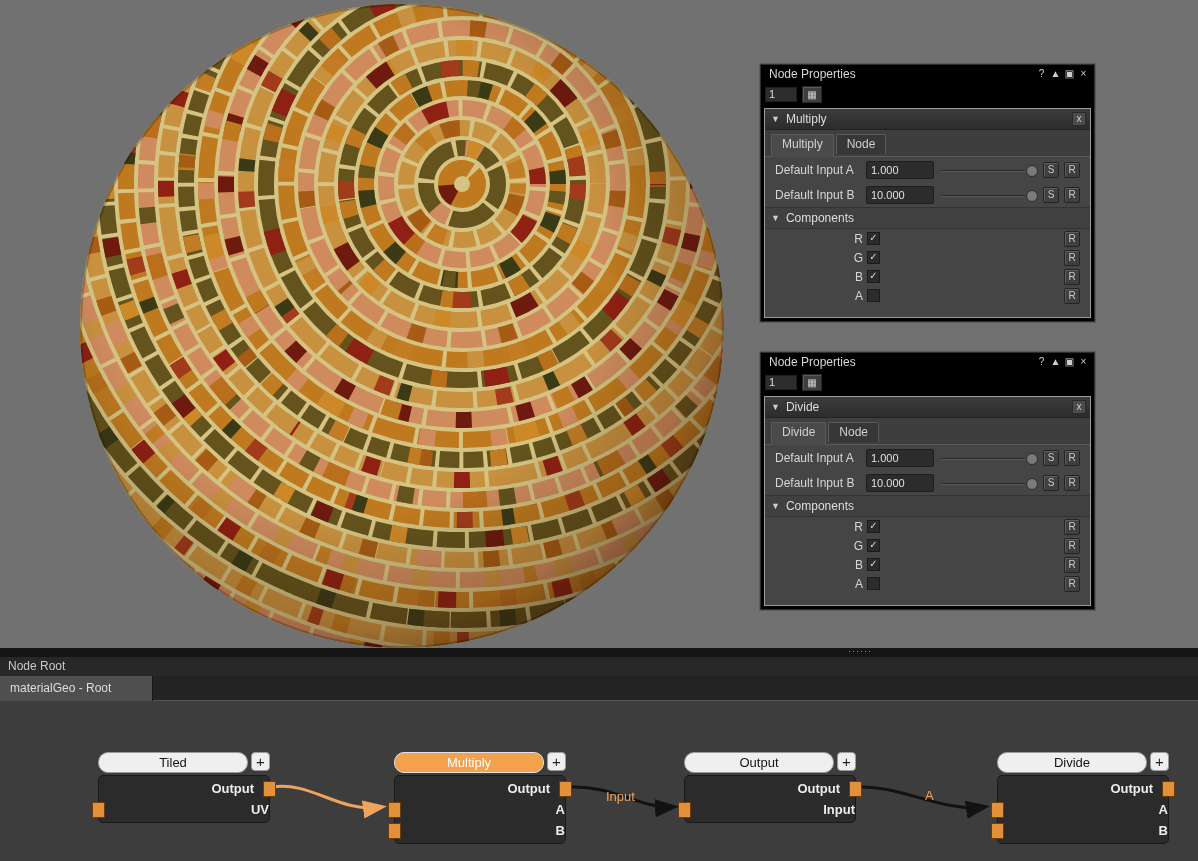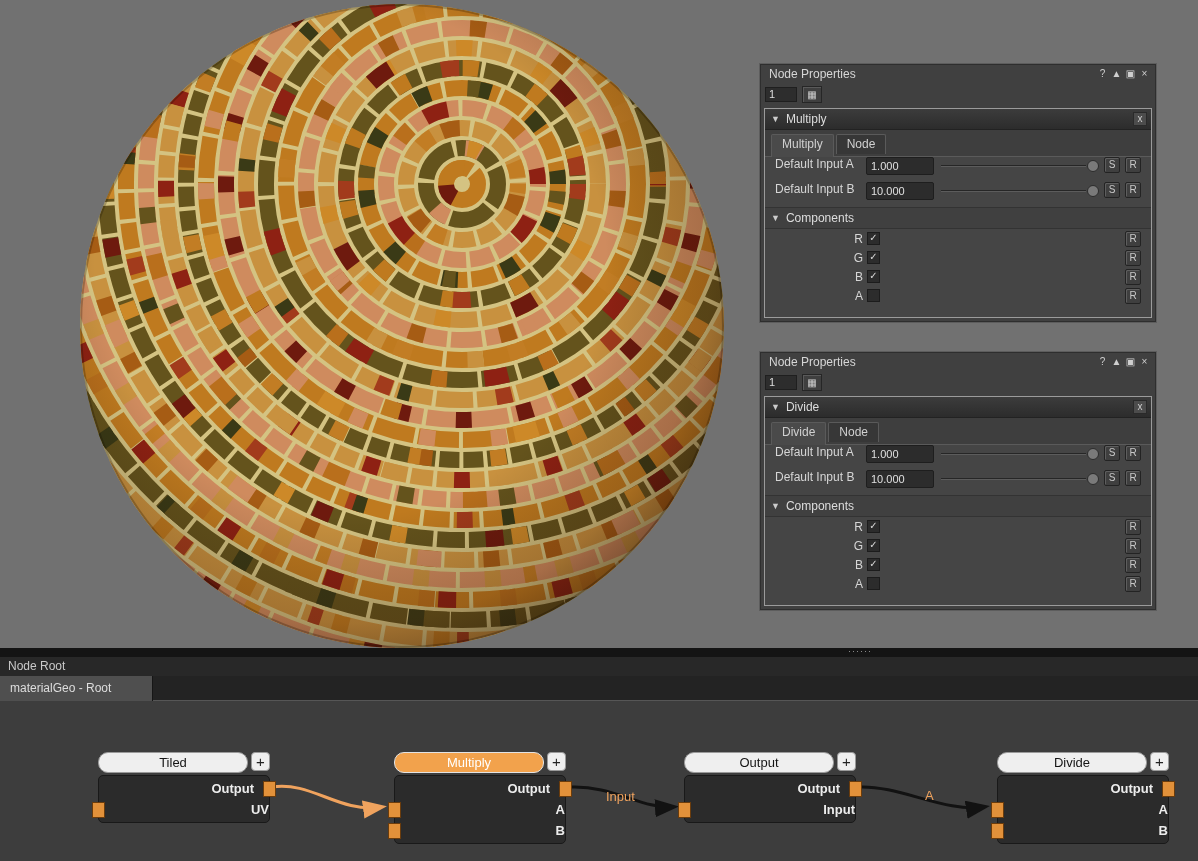--- a/index.html
+++ b/index.html
@@ -5,42 +5,42 @@
   html,body{margin:0;padding:0;}
   body{width:1198px;height:861px;position:relative;overflow:hidden;
        background:#6f6f6f;font-family:"Liberation Sans",sans-serif;}
   .stage{position:absolute;inset:0;}
 
   
   .viewport{position:absolute;left:0;top:0;width:1198px;height:648px;background:#717171;}
   .sphere-svg{position:absolute;left:72px;top:4px;}
 
   
-  .props-panel{position:absolute;left:760px;width:396px;height:258px;box-sizing:border-box;
-               background:#404040;border:1px solid #2e2e2e;outline:1px solid #5d5d5d;}
+  .props-panel{position:absolute;left:760px;width:335px;height:258px;box-sizing:border-box;
+               background:#000000;border:1px solid #2e2e2e;outline:1px solid #5d5d5d;}
   .panel-titlebar{height:17px;display:flex;align-items:center;padding:0 4px 0 8px;color:#d6d6d6;font-size:12px;}
   .tb-title{flex:1;}
   .tb-icons{display:flex;gap:1px;color:#cfcfcf;font-size:10px;}
   .tb-icon{width:13px;text-align:center;}
   .index-row{display:flex;align-items:center;gap:5px;padding:2px 4px;height:20px;}
   .index-input{width:24px;height:13px;background:#2d2d2d;border:1px solid #1f1f1f;color:#ddd;font-size:11px;padding:0 3px;}
   .index-btn{width:20px;height:17px;background:#3f3f3f;border:1px solid #262626;box-shadow:inset 1px 1px 0 #5a5a5a;
              color:#cfcfcf;font-size:10px;line-height:15px;text-align:center;padding:0;}
   .subpanel{margin:2px 3px 0 3px;border:1px solid #9b9b9b;background:#454545;padding-bottom:12px;}
   .subpanel-header{height:20px;background:linear-gradient(#3c3c3c,#2c2c2c);border-bottom:1px solid #222;
                    display:flex;align-items:center;padding:0 4px 0 6px;color:#dddddd;font-size:12px;gap:6px;}
   .arrow{font-size:9px;color:#cccccc;}
   .subpanel-close{margin-left:auto;width:14px;height:14px;background:#4c4c4c;border:1px solid #2a2a2a;
                   color:#ccc;font-size:10px;line-height:12px;text-align:center;padding:0;}
   .tabs{display:flex;gap:2px;padding:4px 6px 0 6px;height:22px;box-sizing:content-box;
         background:#3e3e3e;border-bottom:1px solid #5a5a5a;}
   .tab{padding:0 10px;font-size:12px;color:#d0d0d0;line-height:18px;height:19px;
        border:1px solid #5a5a5a;border-bottom:none;background:#373737;border-radius:2px 2px 0 0;}
   .tab.active{background:#4a4a4a;height:22px;margin-bottom:-1px;}
-  .field-row{display:flex;height:25px;padding:0 10px;gap:5px;color:#d6d6d6;font-size:12px;}
+  .field-row{display:flex;align-items:center;height:25px;padding:0 10px;gap:5px;color:#d6d6d6;font-size:12px;}
   .field-label{width:86px;}
   .field-input{width:58px;height:16px;background:#2c2c2c;border:1px solid #1e1e1e;border-radius:2px;
                color:#e0e0e0;font-size:11px;padding:0 4px;}
   .slider{flex:1;position:relative;height:16px;}
   .slider-track{position:absolute;left:2px;right:13px;top:8px;height:1px;background:#262626;box-shadow:0 1px 0 #5c5c5c;}
   .slider-handle{position:absolute;right:0;top:3px;width:10px;height:10px;border-radius:50%;
                  background:#7a7a7a;border:1px solid #2c2c2c;}
   .sq-btn{width:16px;height:16px;background:#3f3f3f;border:1px solid #232323;box-shadow:inset 1px 1px 0 #5e5e5e;
           color:#c8c8c8;font-size:10px;line-height:14px;text-align:center;padding:0;border-radius:2px;}
   .comp-header{display:flex;align-items:center;gap:6px;height:20px;padding:0 6px;color:#dddddd;font-size:12px;

